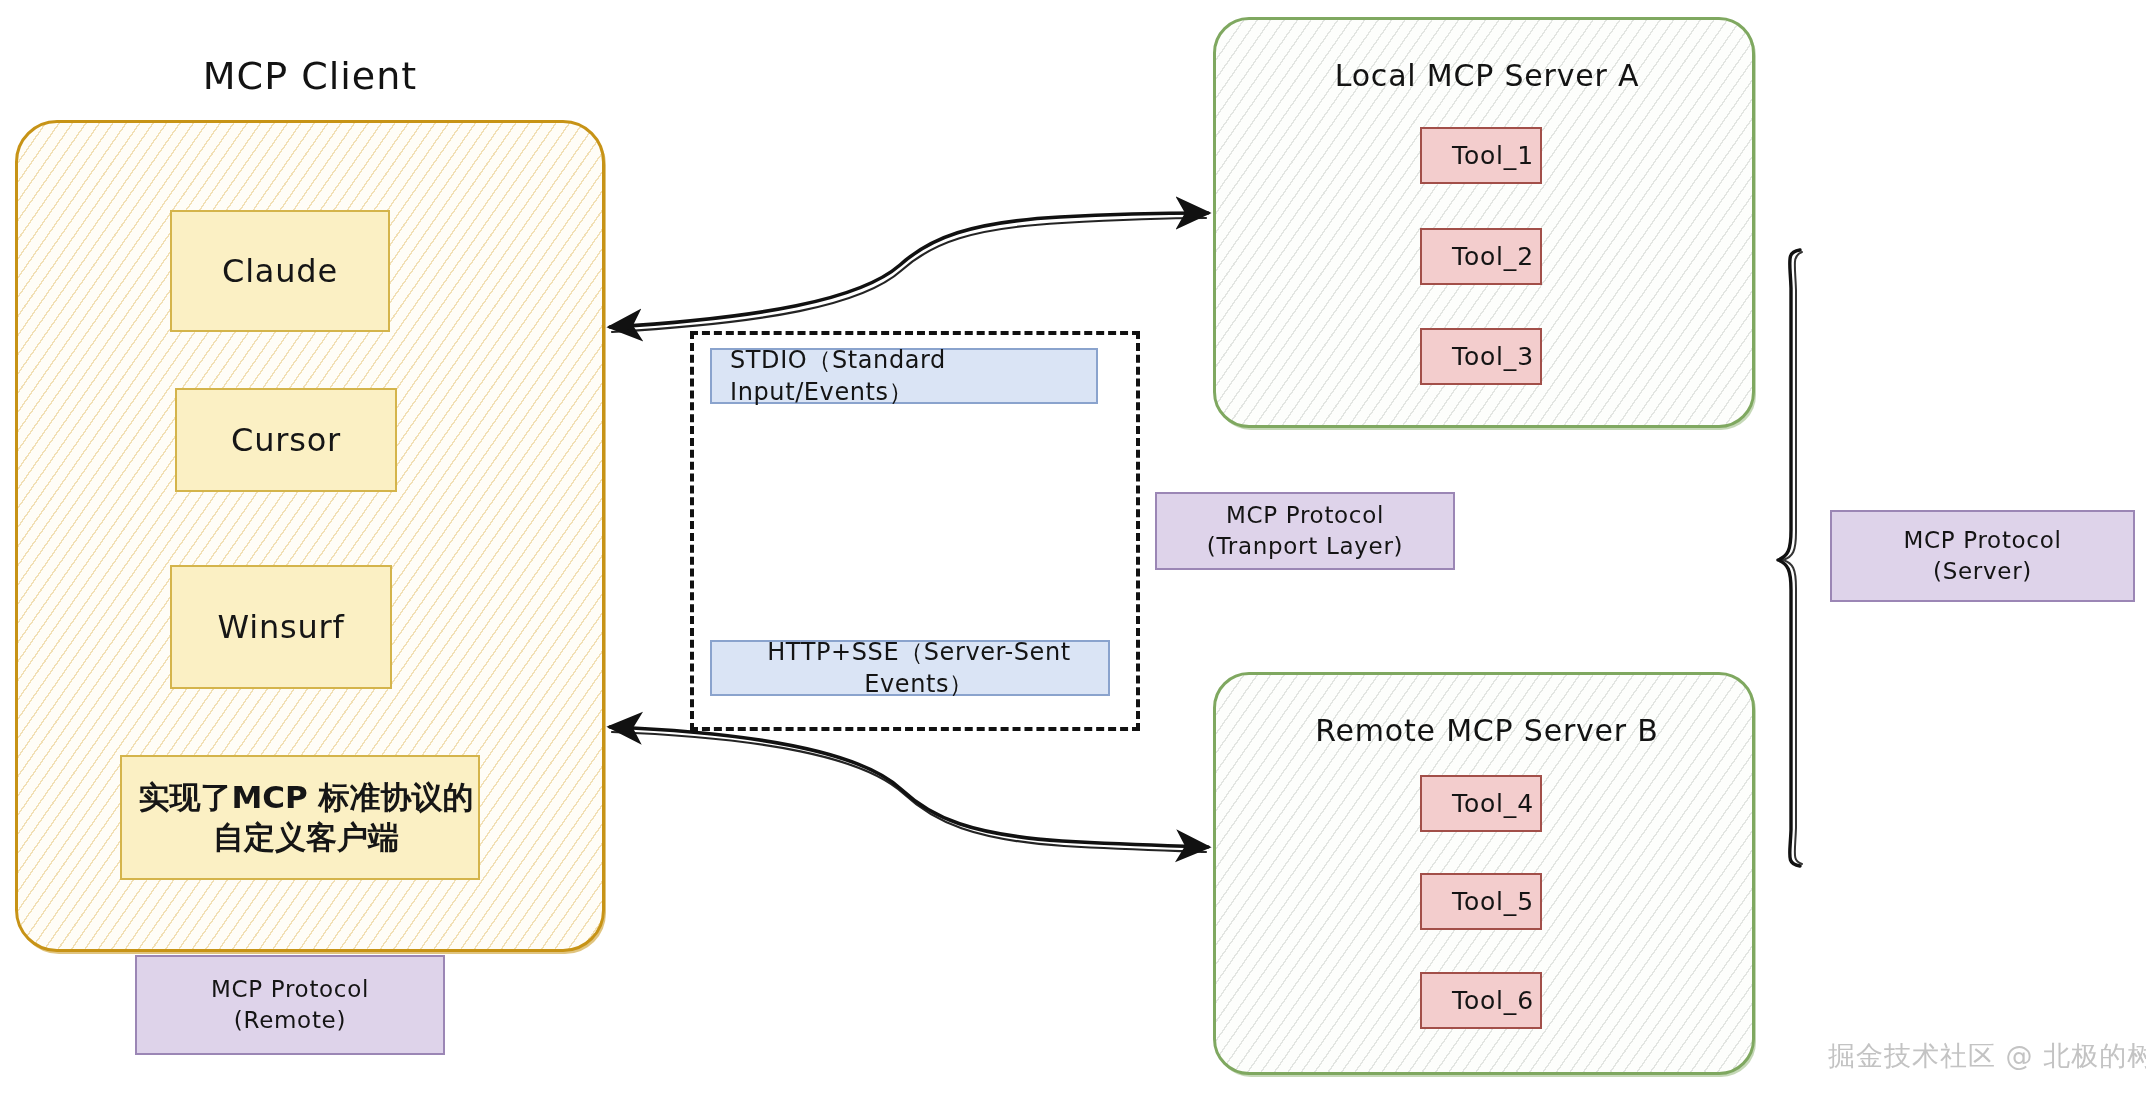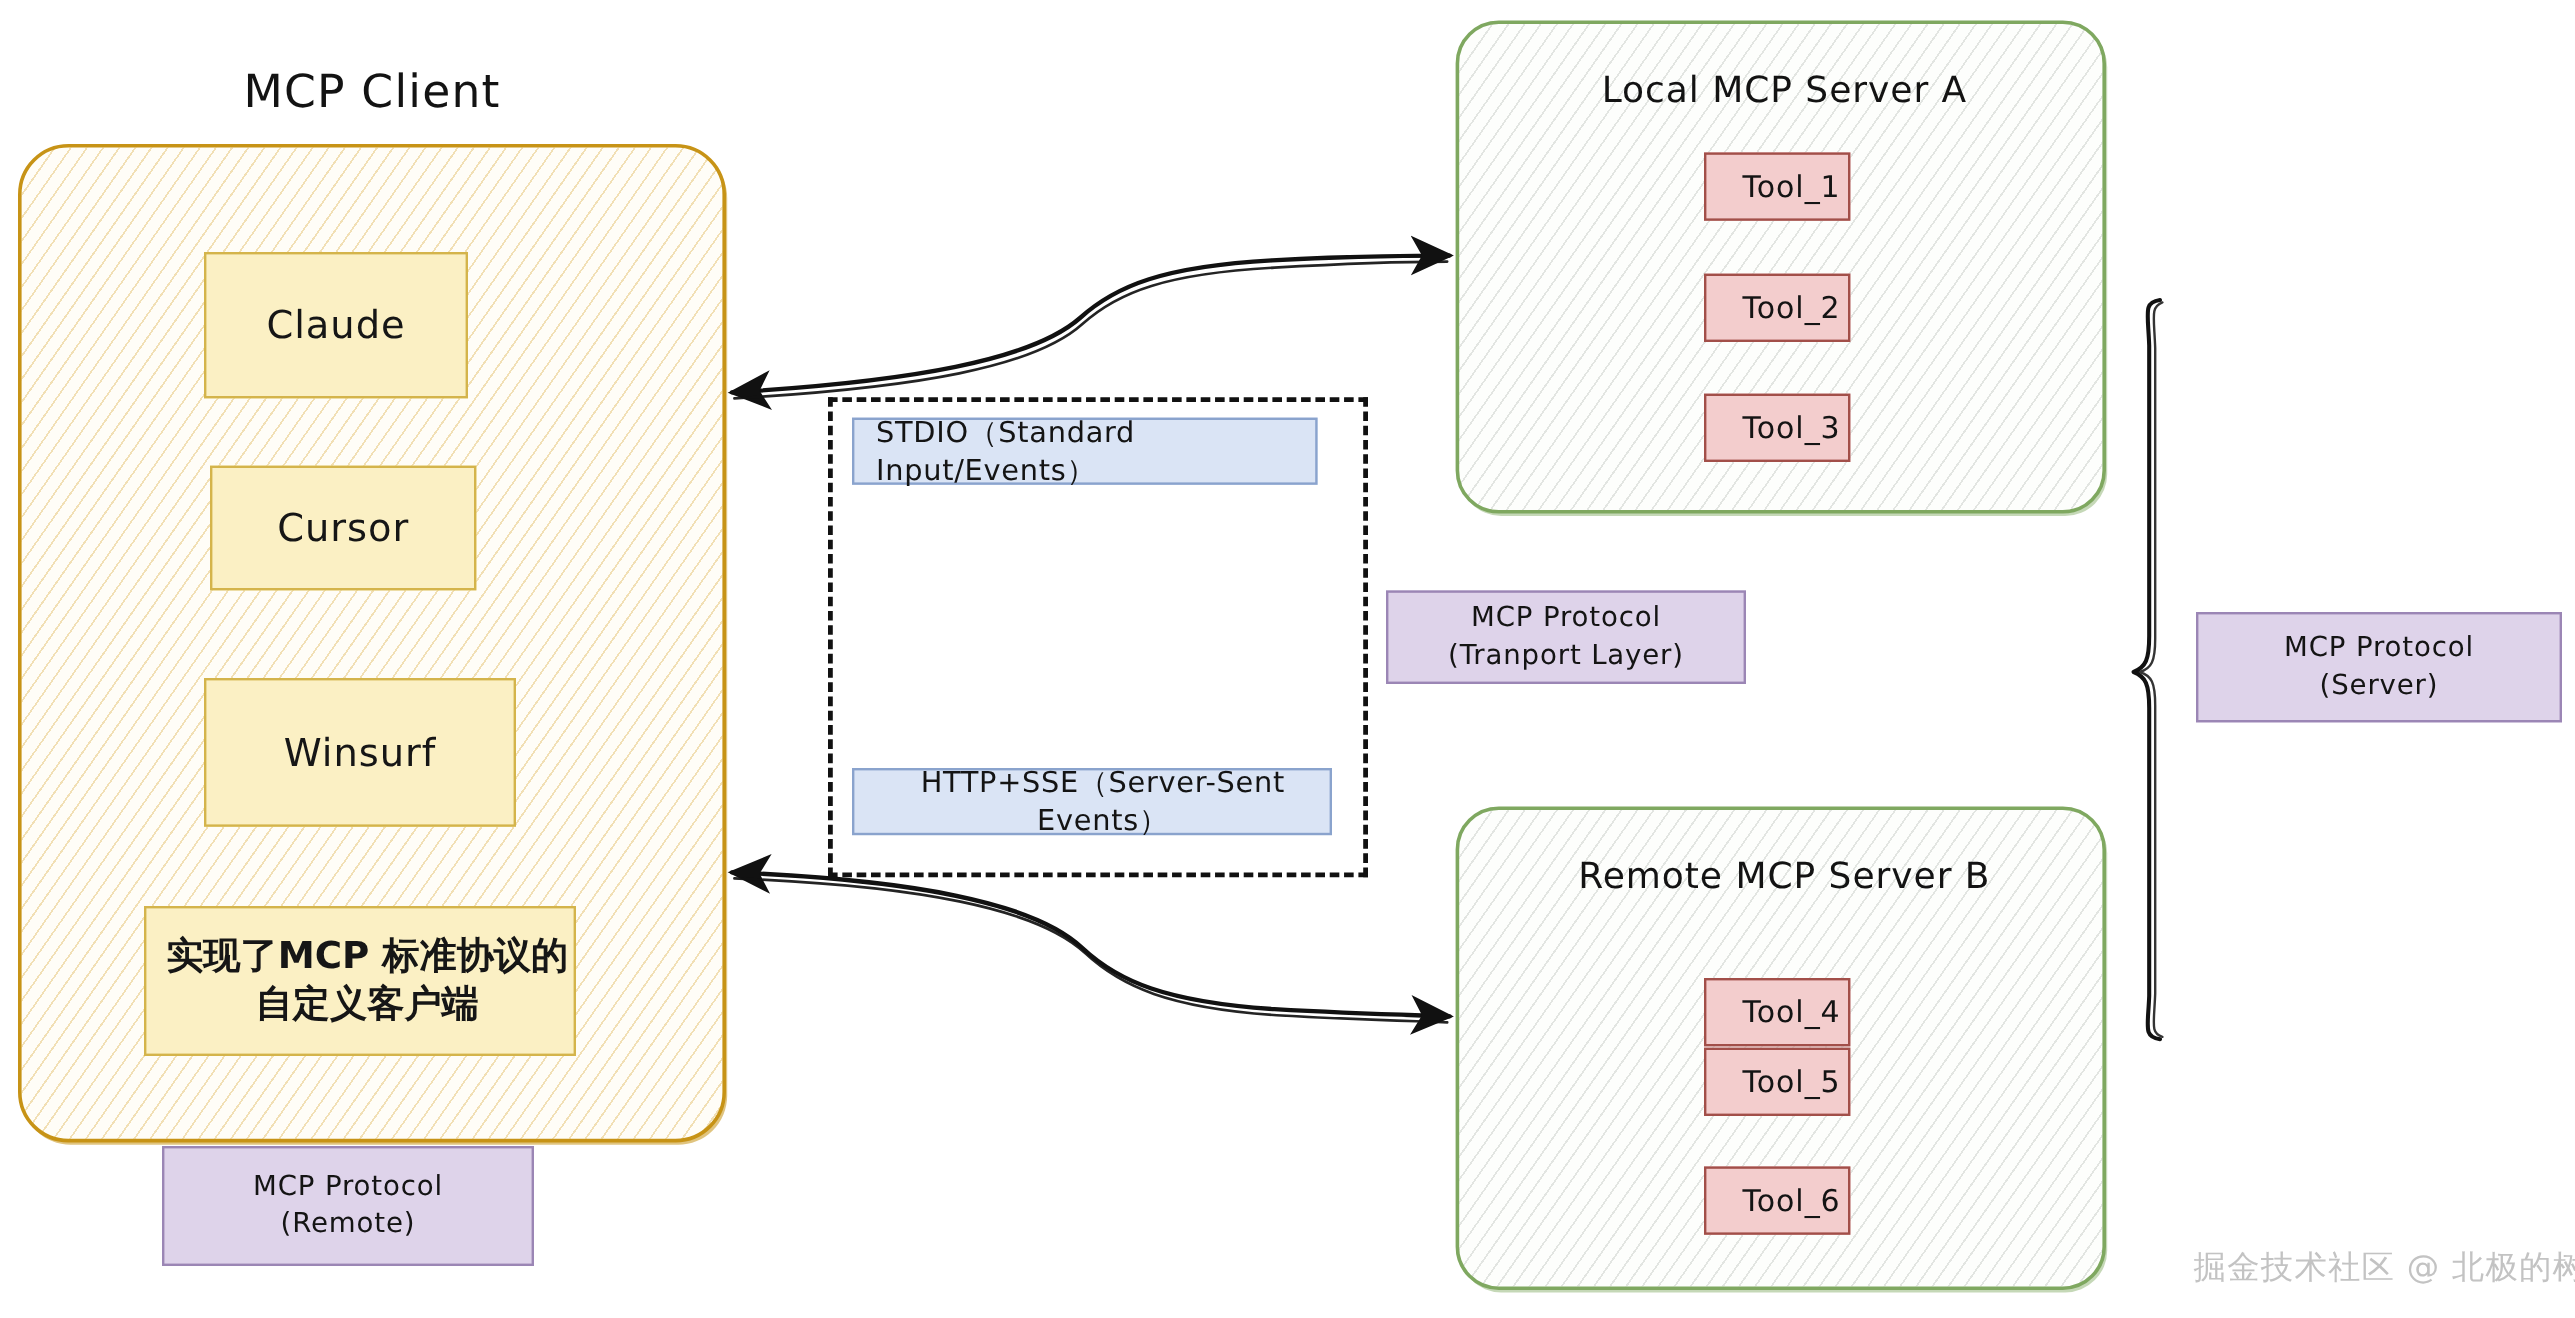--- a/index.html
+++ b/index.html
@@ -89,21 +89,21 @@
 <div id="canvas">
 
   <div class="diagram-title hand client-title">MCP Client</div>
 
   <div class="container client-box"></div>
 
   <div class="app-box hand" style="left:170px;top:210px;width:220px;height:122px;">Claude</div>
 
   <div class="app-box hand" style="left:175px;top:388px;width:222px;height:104px;">Cursor</div>
 
-  <div class="app-box hand" style="left:170px;top:565px;width:260px;height:124px;">Winsurf</div>
+  <div class="app-box hand" style="left:170px;top:565px;width:222px;height:124px;">Winsurf</div>
 
   <div class="app-box app-custom hand" style="white-space:pre-line;">实现了MCP 标准协议的
 自定义客户端</div>
 
   <div class="proto-box proto-client hand">
     <span>MCP Protocol</span>
     <span>(Remote)</span>
   </div>
 
   <div class="dash-box"></div>
@@ -120,21 +120,21 @@
   <div class="container server-box server-a">
     <div class="server-title hand">Local MCP Server A</div>
   </div>
   <div class="tool-box hand" style="top:127px;">Tool_1</div>
   <div class="tool-box hand" style="top:228px;">Tool_2</div>
   <div class="tool-box hand" style="top:328px;">Tool_3</div>
 
   <div class="container server-box server-b">
     <div class="server-title hand">Remote MCP Server B</div>
   </div>
-  <div class="tool-box hand" style="top:775px;margin-top:40px;">Tool_4</div>
+  <div class="tool-box hand" style="top:775px;">Tool_4</div>
   <div class="tool-box hand" style="top:873px;">Tool_5</div>
   <div class="tool-box hand" style="top:972px;">Tool_6</div>
 
   <div class="proto-box proto-server hand">
     <span>MCP Protocol</span>
     <span>(Server)</span>
   </div>
 
   <svg class="overlay" viewBox="0 0 2146 1098">
     <defs>

